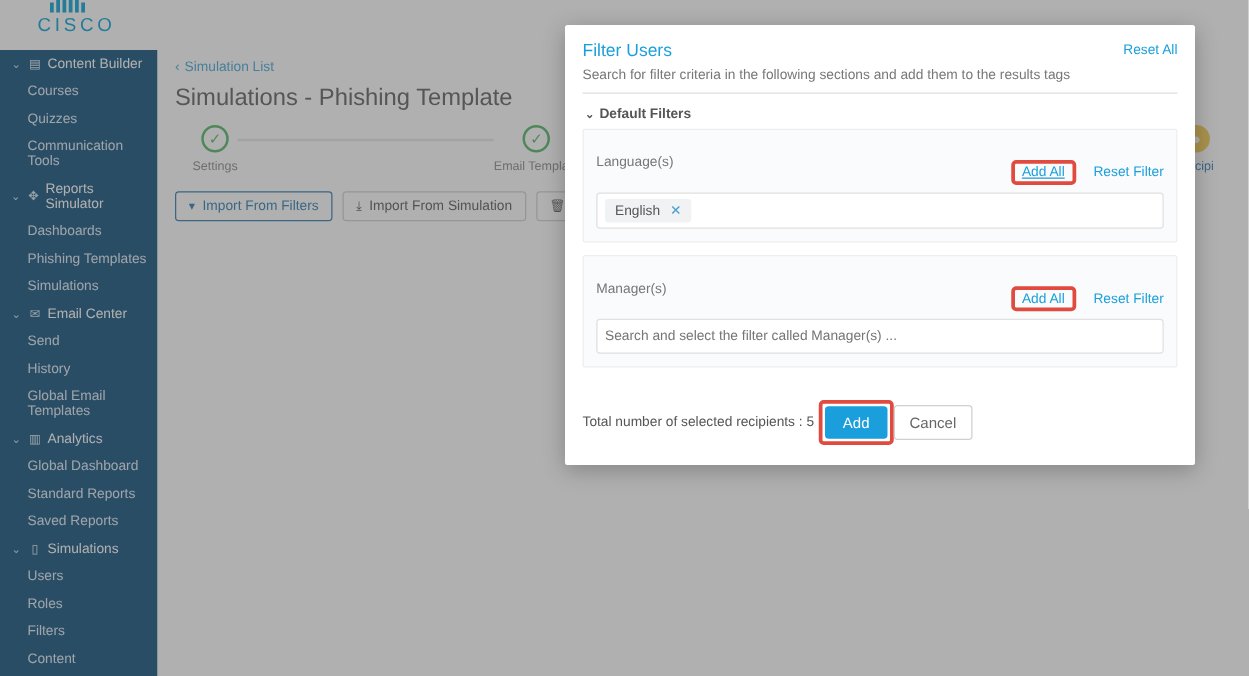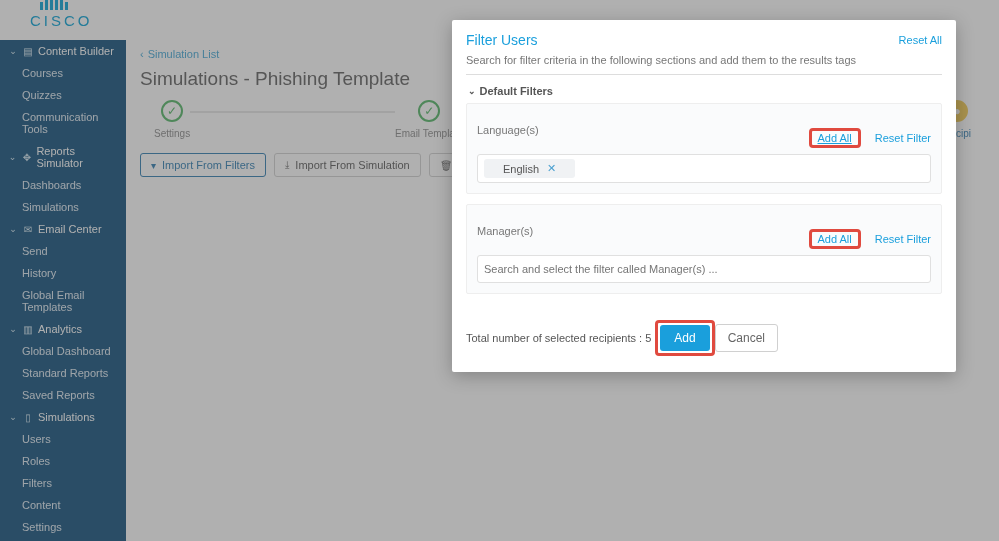--- a/index.html
+++ b/index.html
@@ -54,21 +54,21 @@
   .section-head .chev { font-size:9px; }
 
   .filter-block { background:#fafbfc; border:1px solid #eee; border-radius:2px; padding:8px 10px 10px 10px; margin-bottom:10px; position:relative;}
   .filter-head { display:flex; justify-content:space-between; align-items:center; font-size:11px; color:#555; margin-bottom:6px;}
   .filter-head .label { font-weight:normal; color:#777; }
   .filter-actions { display:flex; align-items:center; gap:14px;margin-top:16px; }
   .link { color:#1a9fdc; font-size:11px; cursor:pointer; }
   .link-ul { text-decoration: underline; }
   .hl-box { border:3px solid #e04a3f; border-radius:4px; padding:1px 6px; }
   .filter-body { background:#fff; border:1px solid #e0e0e0; border-radius:3px; padding:4px 6px; min-height:28px; display:flex; align-items:center;}
-  .chip { display:inline-flex; align-items:center; gap:8px; background:#f0f2f4; color:#555; font-size:11px; padding:3px 19px; border-radius:3px; }
+  .chip { display:inline-flex; align-items:center; gap:8px; background:#f0f2f4; color:#555; font-size:11px; padding:3px 8px; border-radius:3px; }
   .chip .x { color:#4aa0d0; cursor:pointer; font-size:11px; }
   .placeholder-input { border:none; outline:none; width:100%; font-size:11px; color:#888; background:transparent; }
 
   .modal-footer { display:flex; align-items:center; gap:0; margin-top:26px; }
   .footer-text { font-size:11px; color:#555; margin-right:4px; }
   .add-wrap { border:3px solid #e04a3f; border-radius:4px; padding:2px; }
   .btn-add { background:#1a9fdc; color:#fff; border:none; border-radius:3px; font-size:12px; padding:6px 14px; cursor:pointer; }
   .btn-cancel { border:1px solid #d0d0d0; background:#fff; color:#666; border-radius:3px; font-size:12px; padding:6px 12px; cursor:pointer; }
 </style>
 </head>
@@ -98,20 +98,21 @@
   <div class="nav-item">Courses</div>
   <div class="nav-item">Quizzes</div>
   <div class="nav-item">Communication Tools</div>
 
   <div class="nav-section-head">
     <span class="chev">⌄</span>
     <span class="sec-icon">✥</span>
     <span>Reports Simulator</span>
   </div>
   <div class="nav-item">Dashboards</div>
+  <div class="nav-item">Phishing Templates</div>
   <div class="nav-item">Simulations</div>
 
   <div class="nav-section-head">
     <span class="chev">⌄</span>
     <span class="sec-icon">✉</span>
     <span>Email Center</span>
   </div>
   <div class="nav-item">Send</div>
   <div class="nav-item">History</div>
   <div class="nav-item">Global Email Templates</div>

